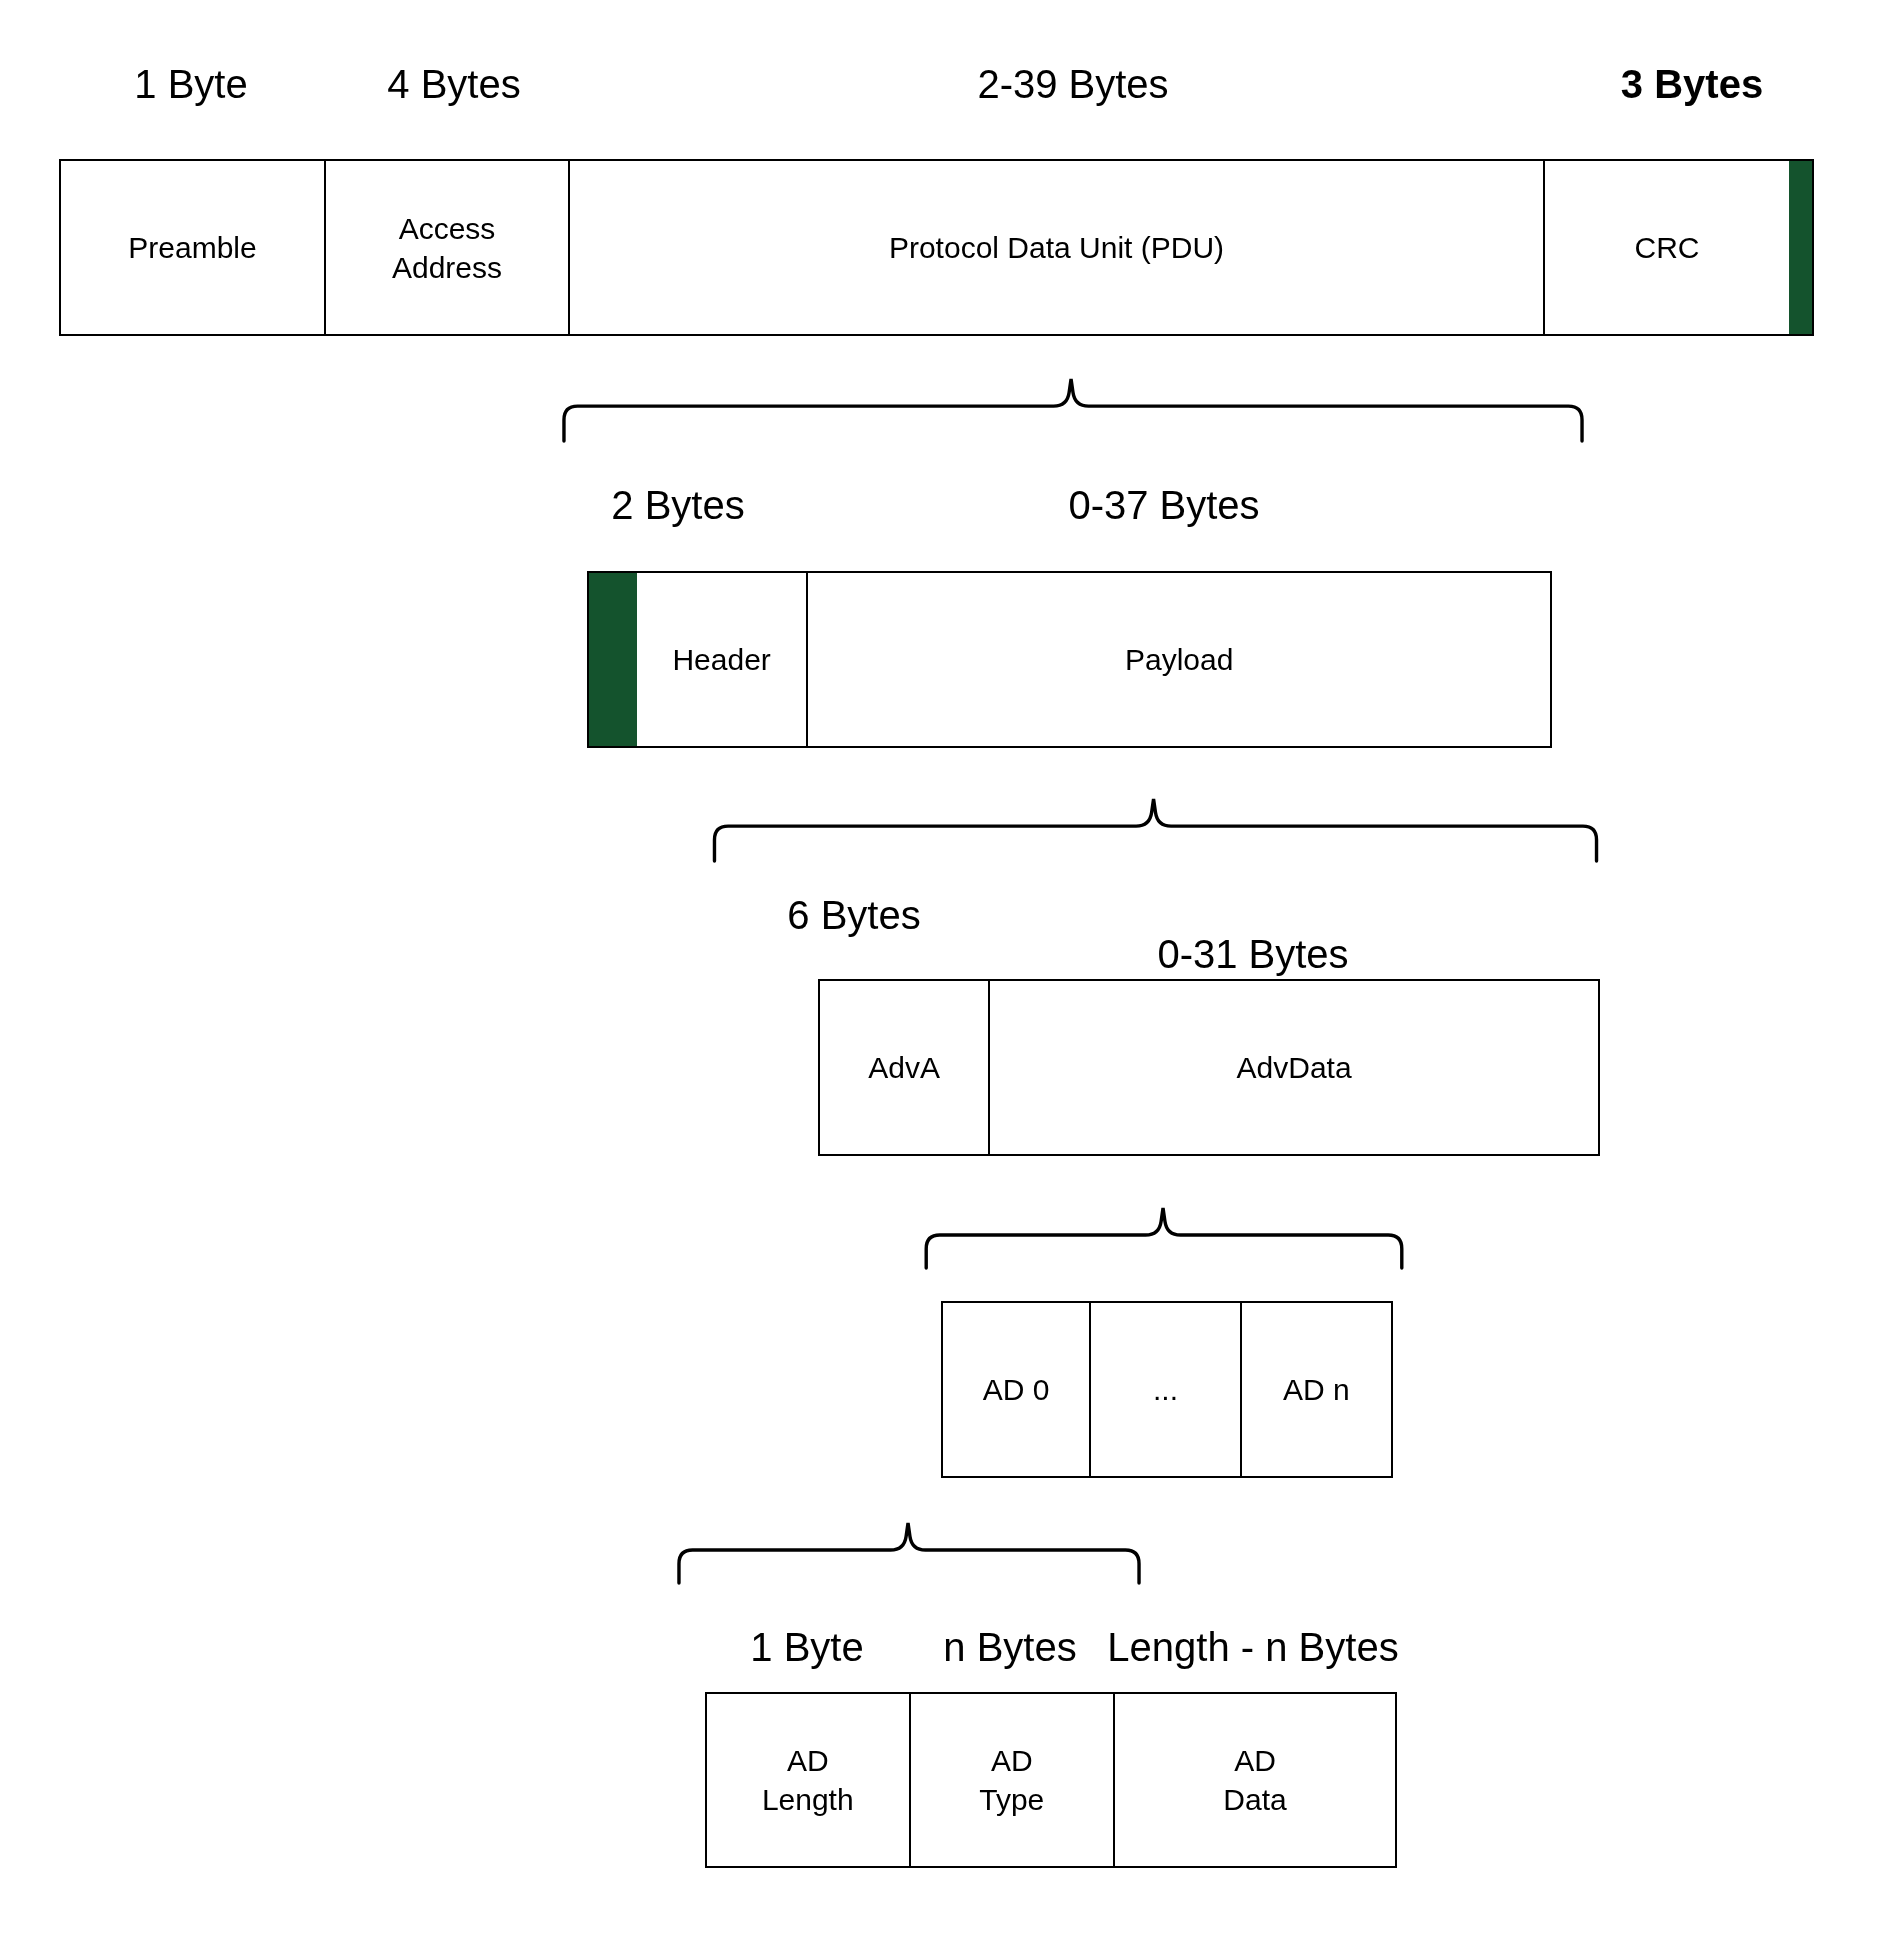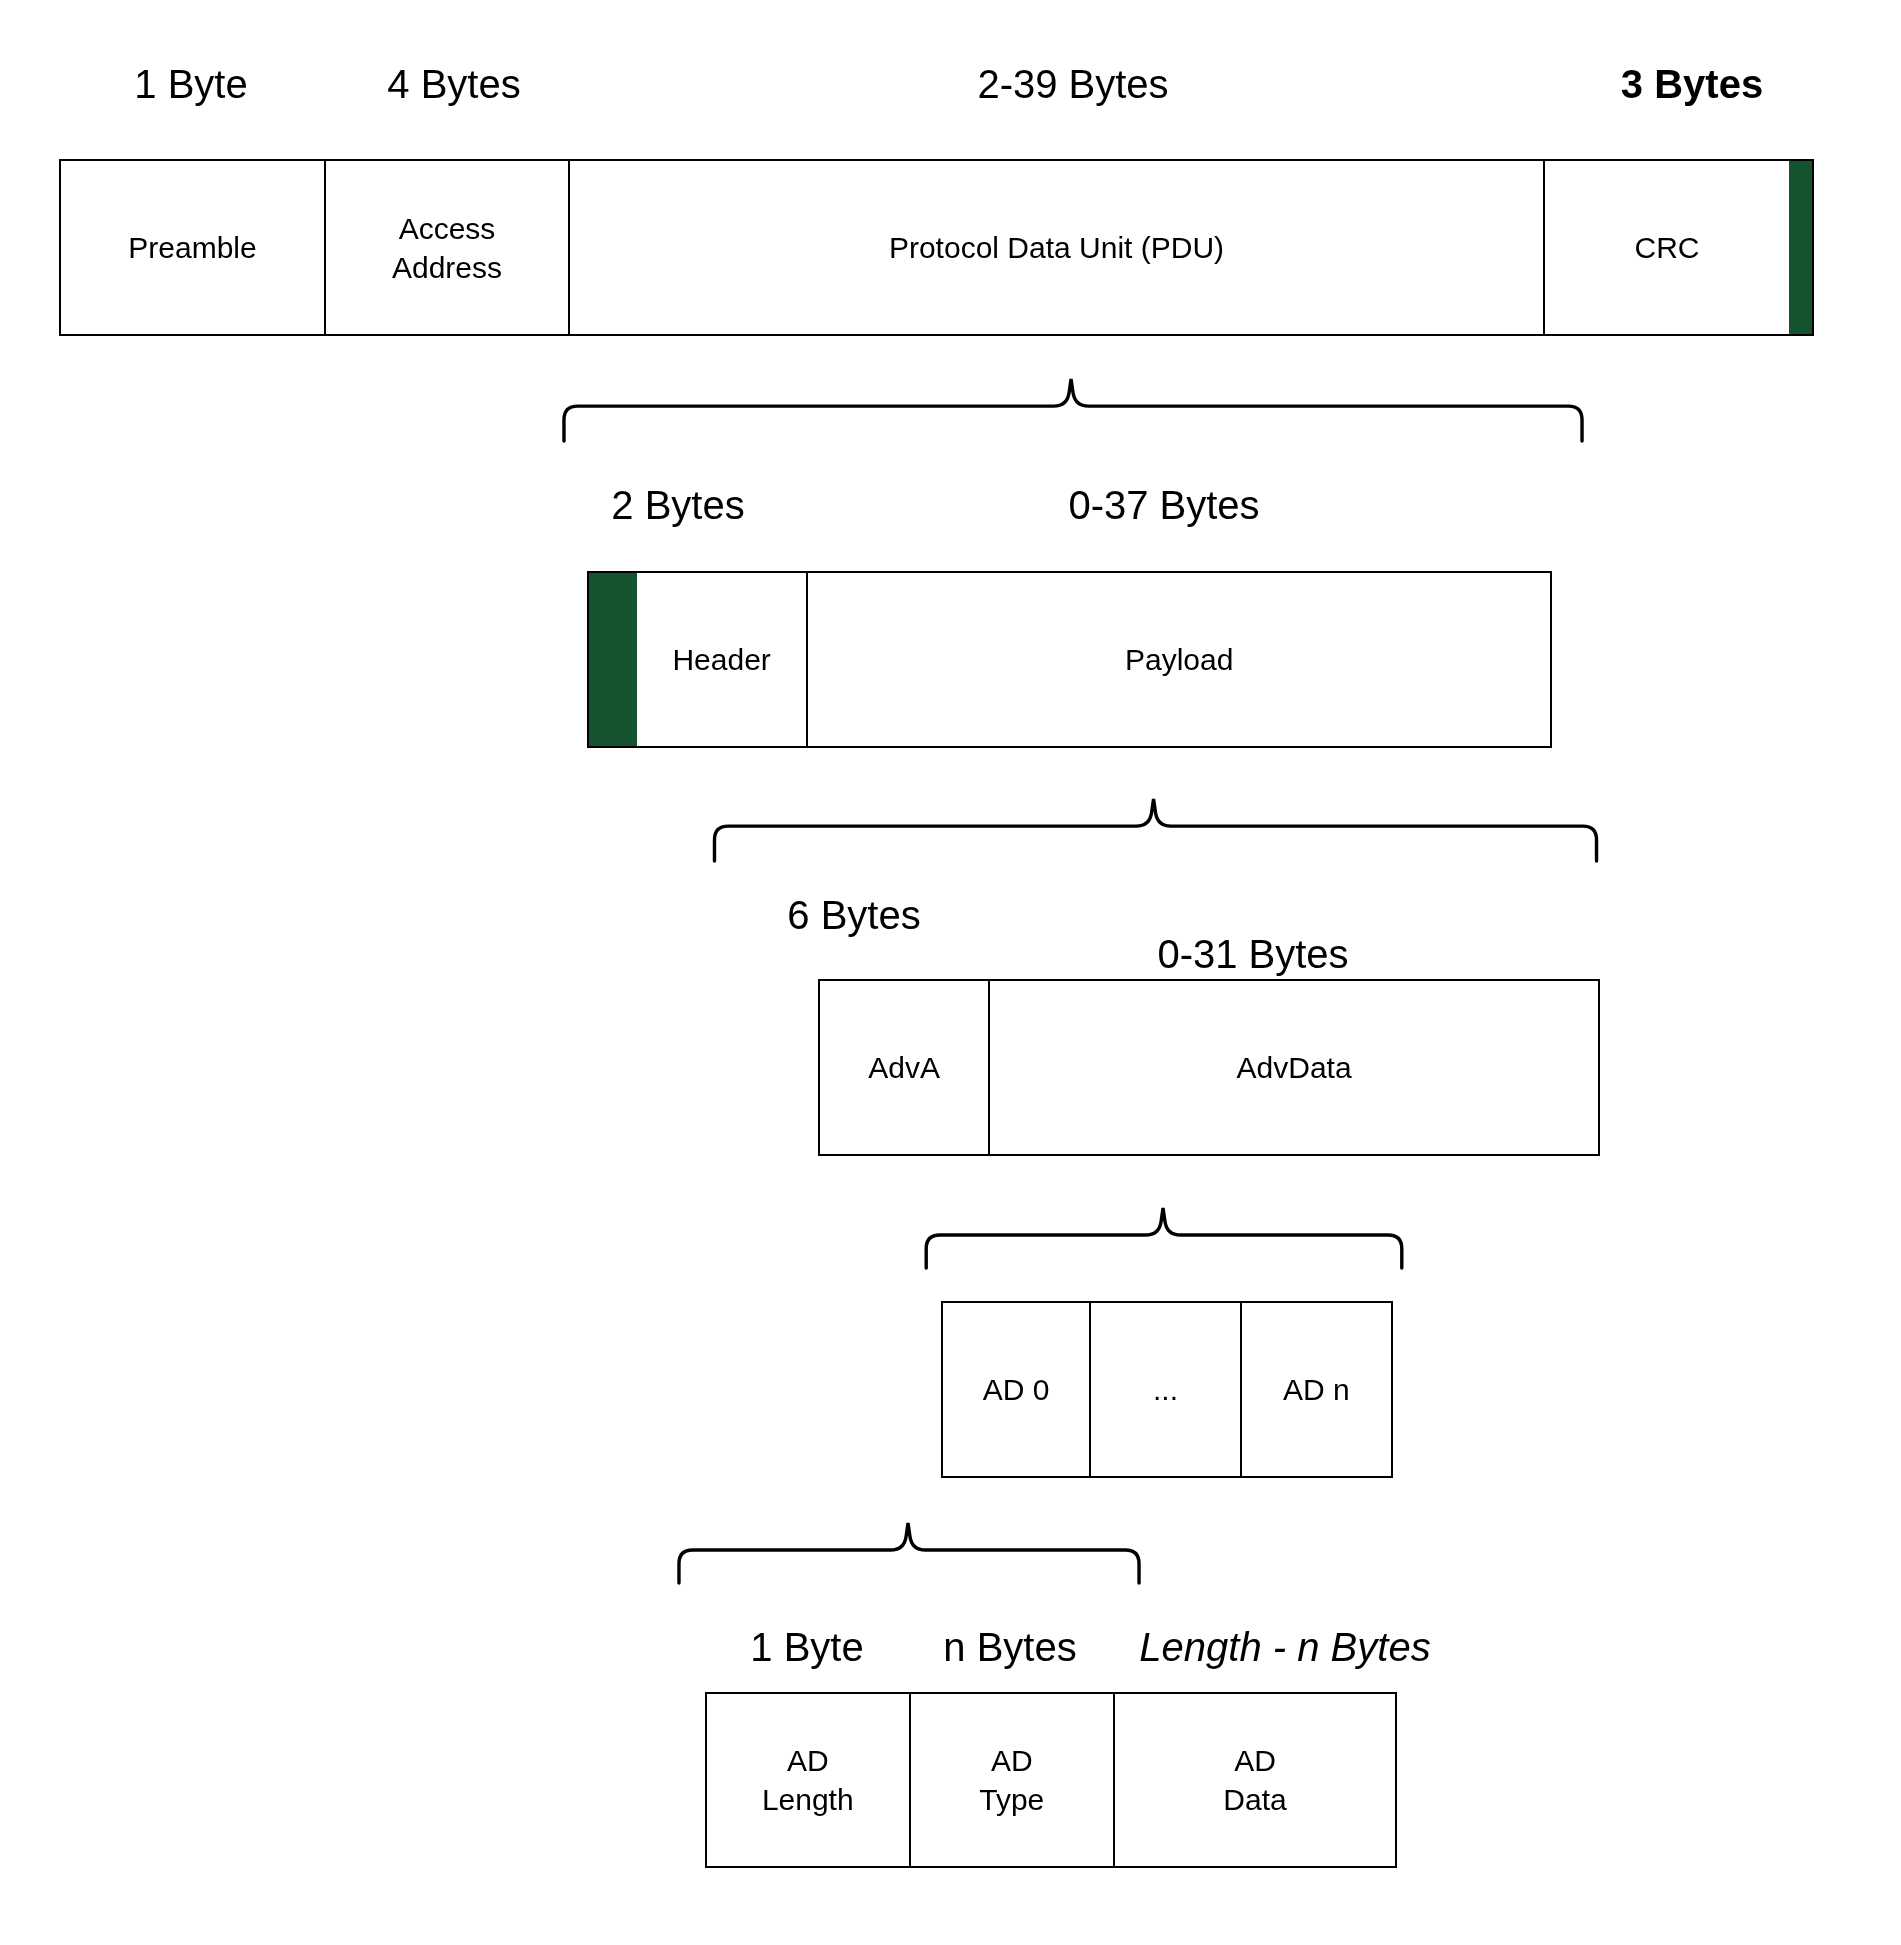--- a/index.html
+++ b/index.html
@@ -134,21 +134,21 @@
   </div>
 
   <div class="brace" style="left:673px; top:1519px;">
     <svg width="472" height="66" viewBox="0 0 484 68">
       <path d="M5,66 L5,46 Q5,32 19,32 L223,32 Q237,32 239,18 L241,4 L243,18 Q245,32 259,32 L465,32 Q479,32 479,46 L479,66" fill="none" stroke="#000000" stroke-width="3.5" stroke-linecap="round"></path>
     </svg>
   </div>
 
   <div class="size-label" style="left:807px; top:1629px;">1 Byte</div>
   <div class="size-label" style="left:1010px; top:1629px;">n Bytes</div>
-  <div class="size-label" style="left:1285px; top:1629px;font-style:italic;">Length - n Bytes</div>
+  <div class="size-label" style="left:1253px; top:1629px;">Length - n Bytes</div>
 
   <div class="frame" style="left:705px; top:1692px; width:692px; height:176px;">
     <div class="cell" style="width:205px;">
       <div>
         <span>AD</span>
         <span>Length</span>
       </div>
     </div>
     <div class="cell" style="width:206px;">
       <div>

